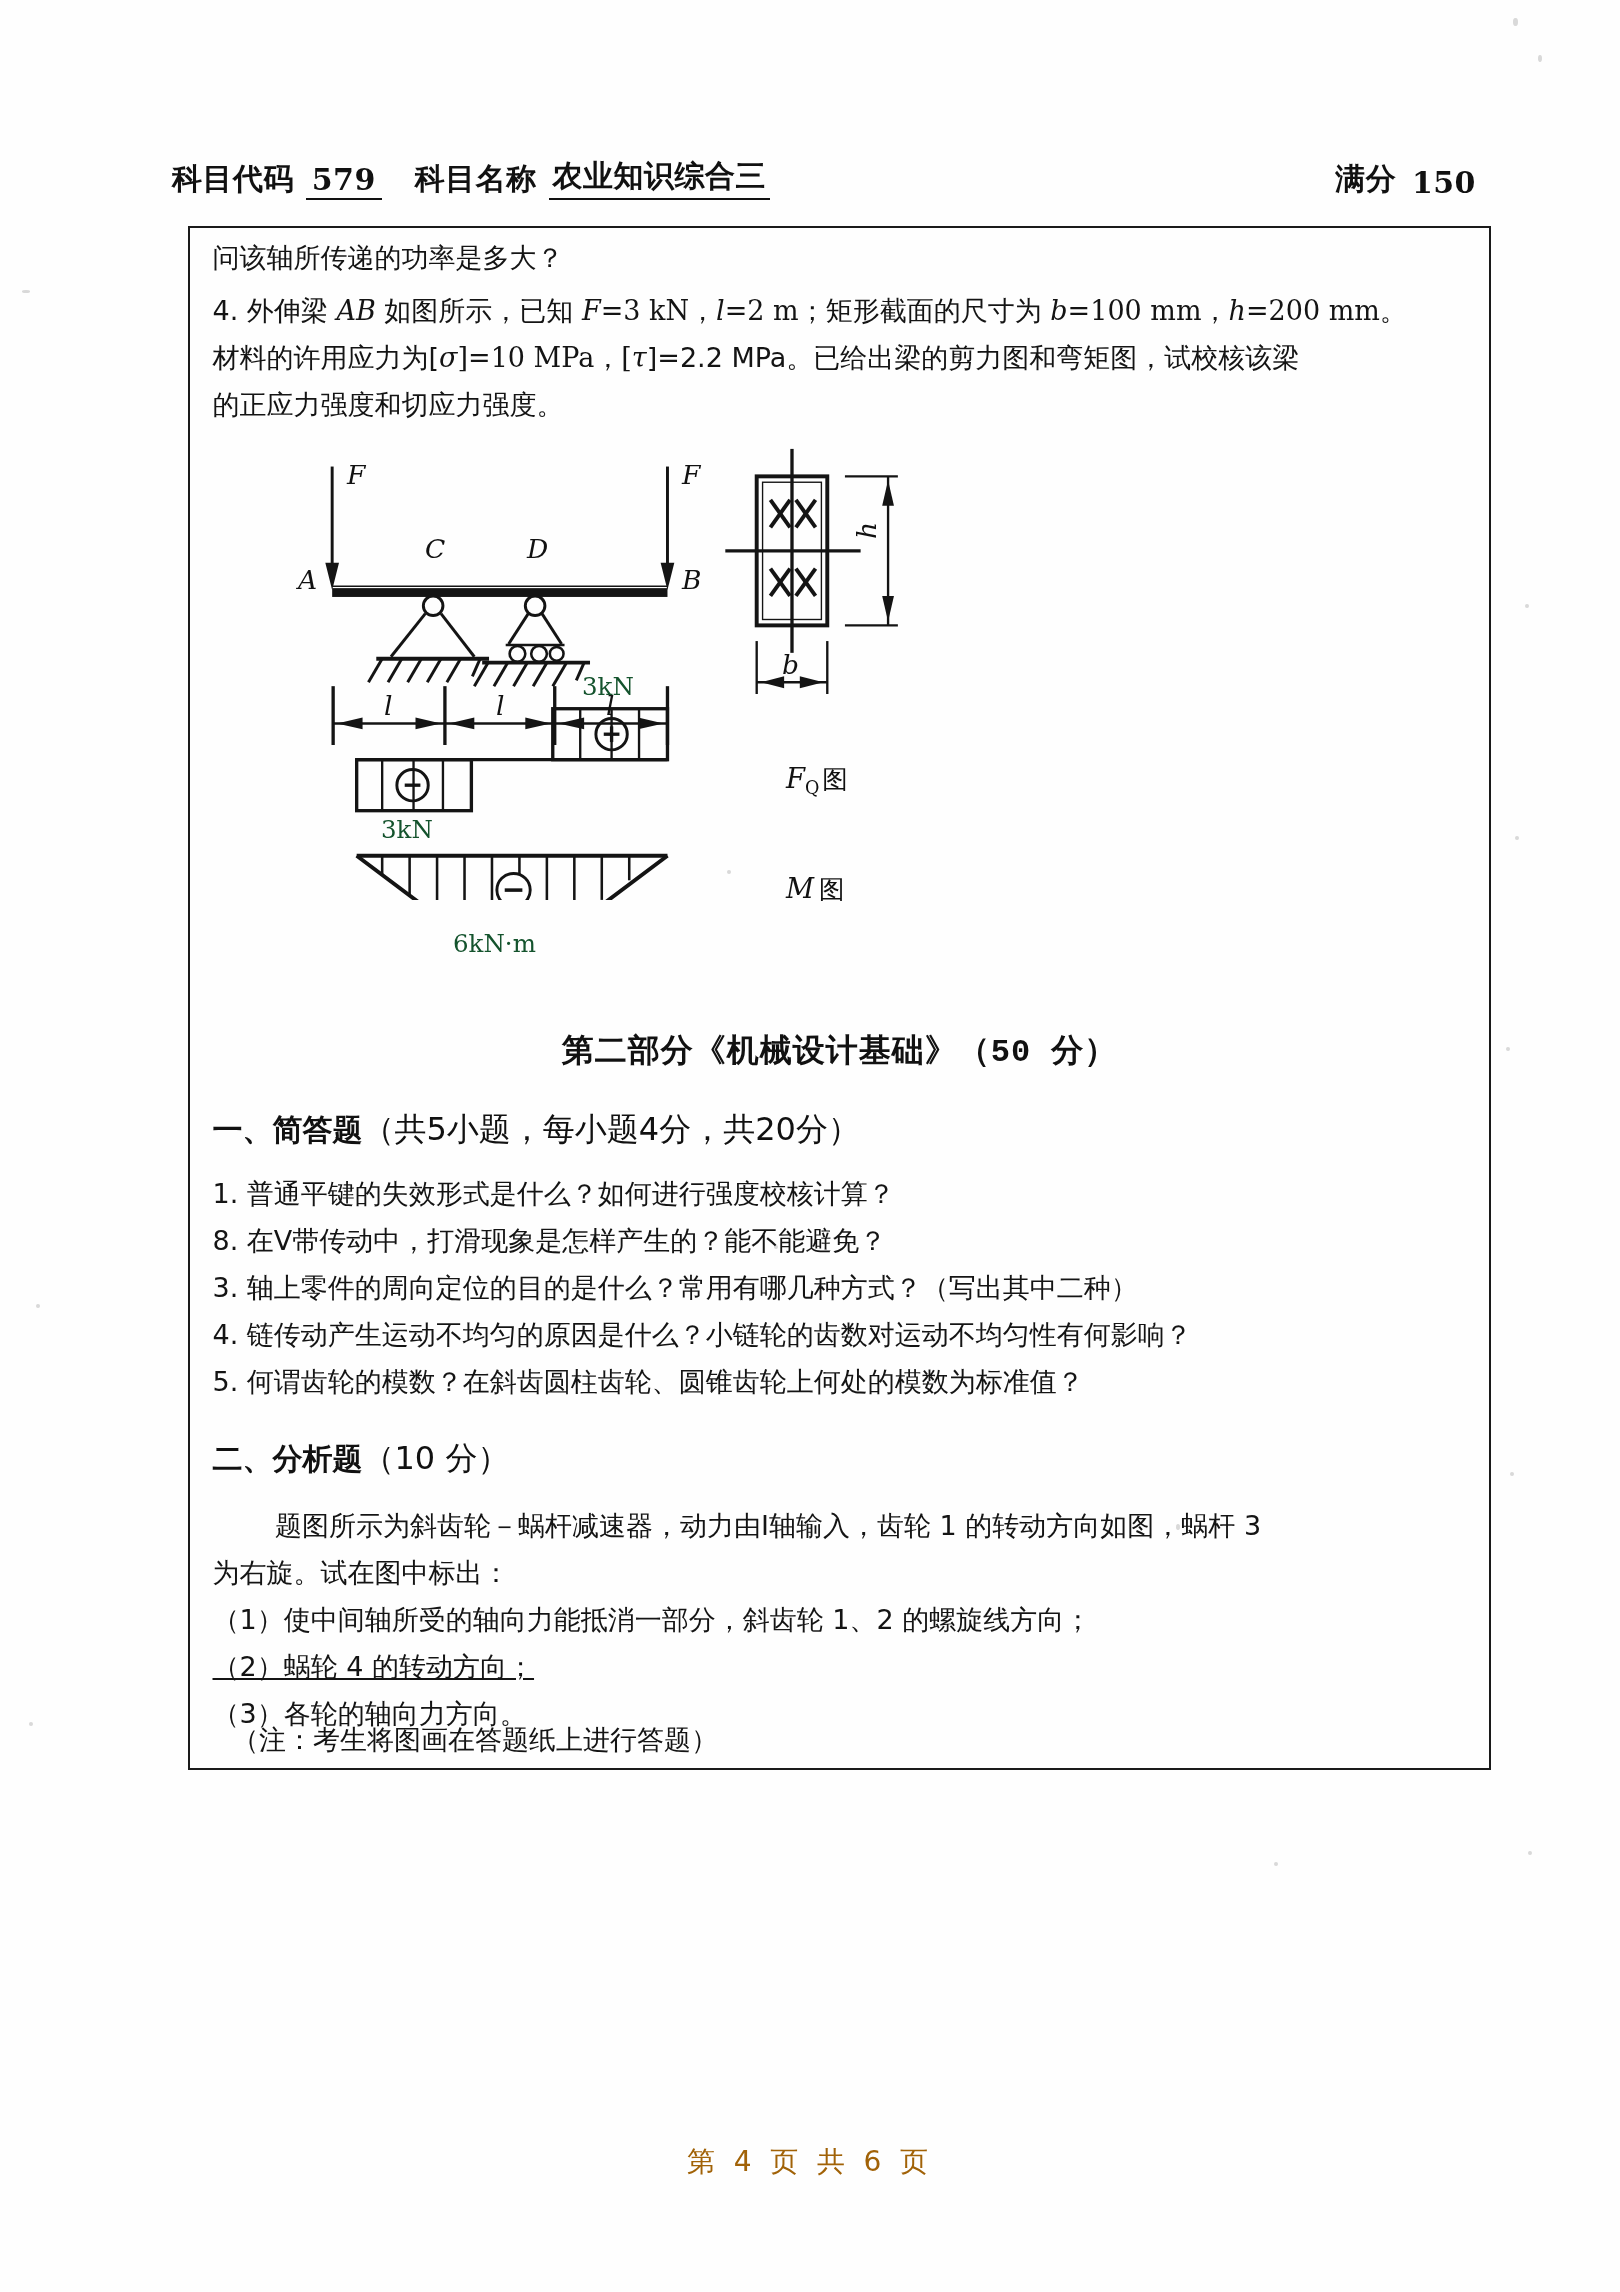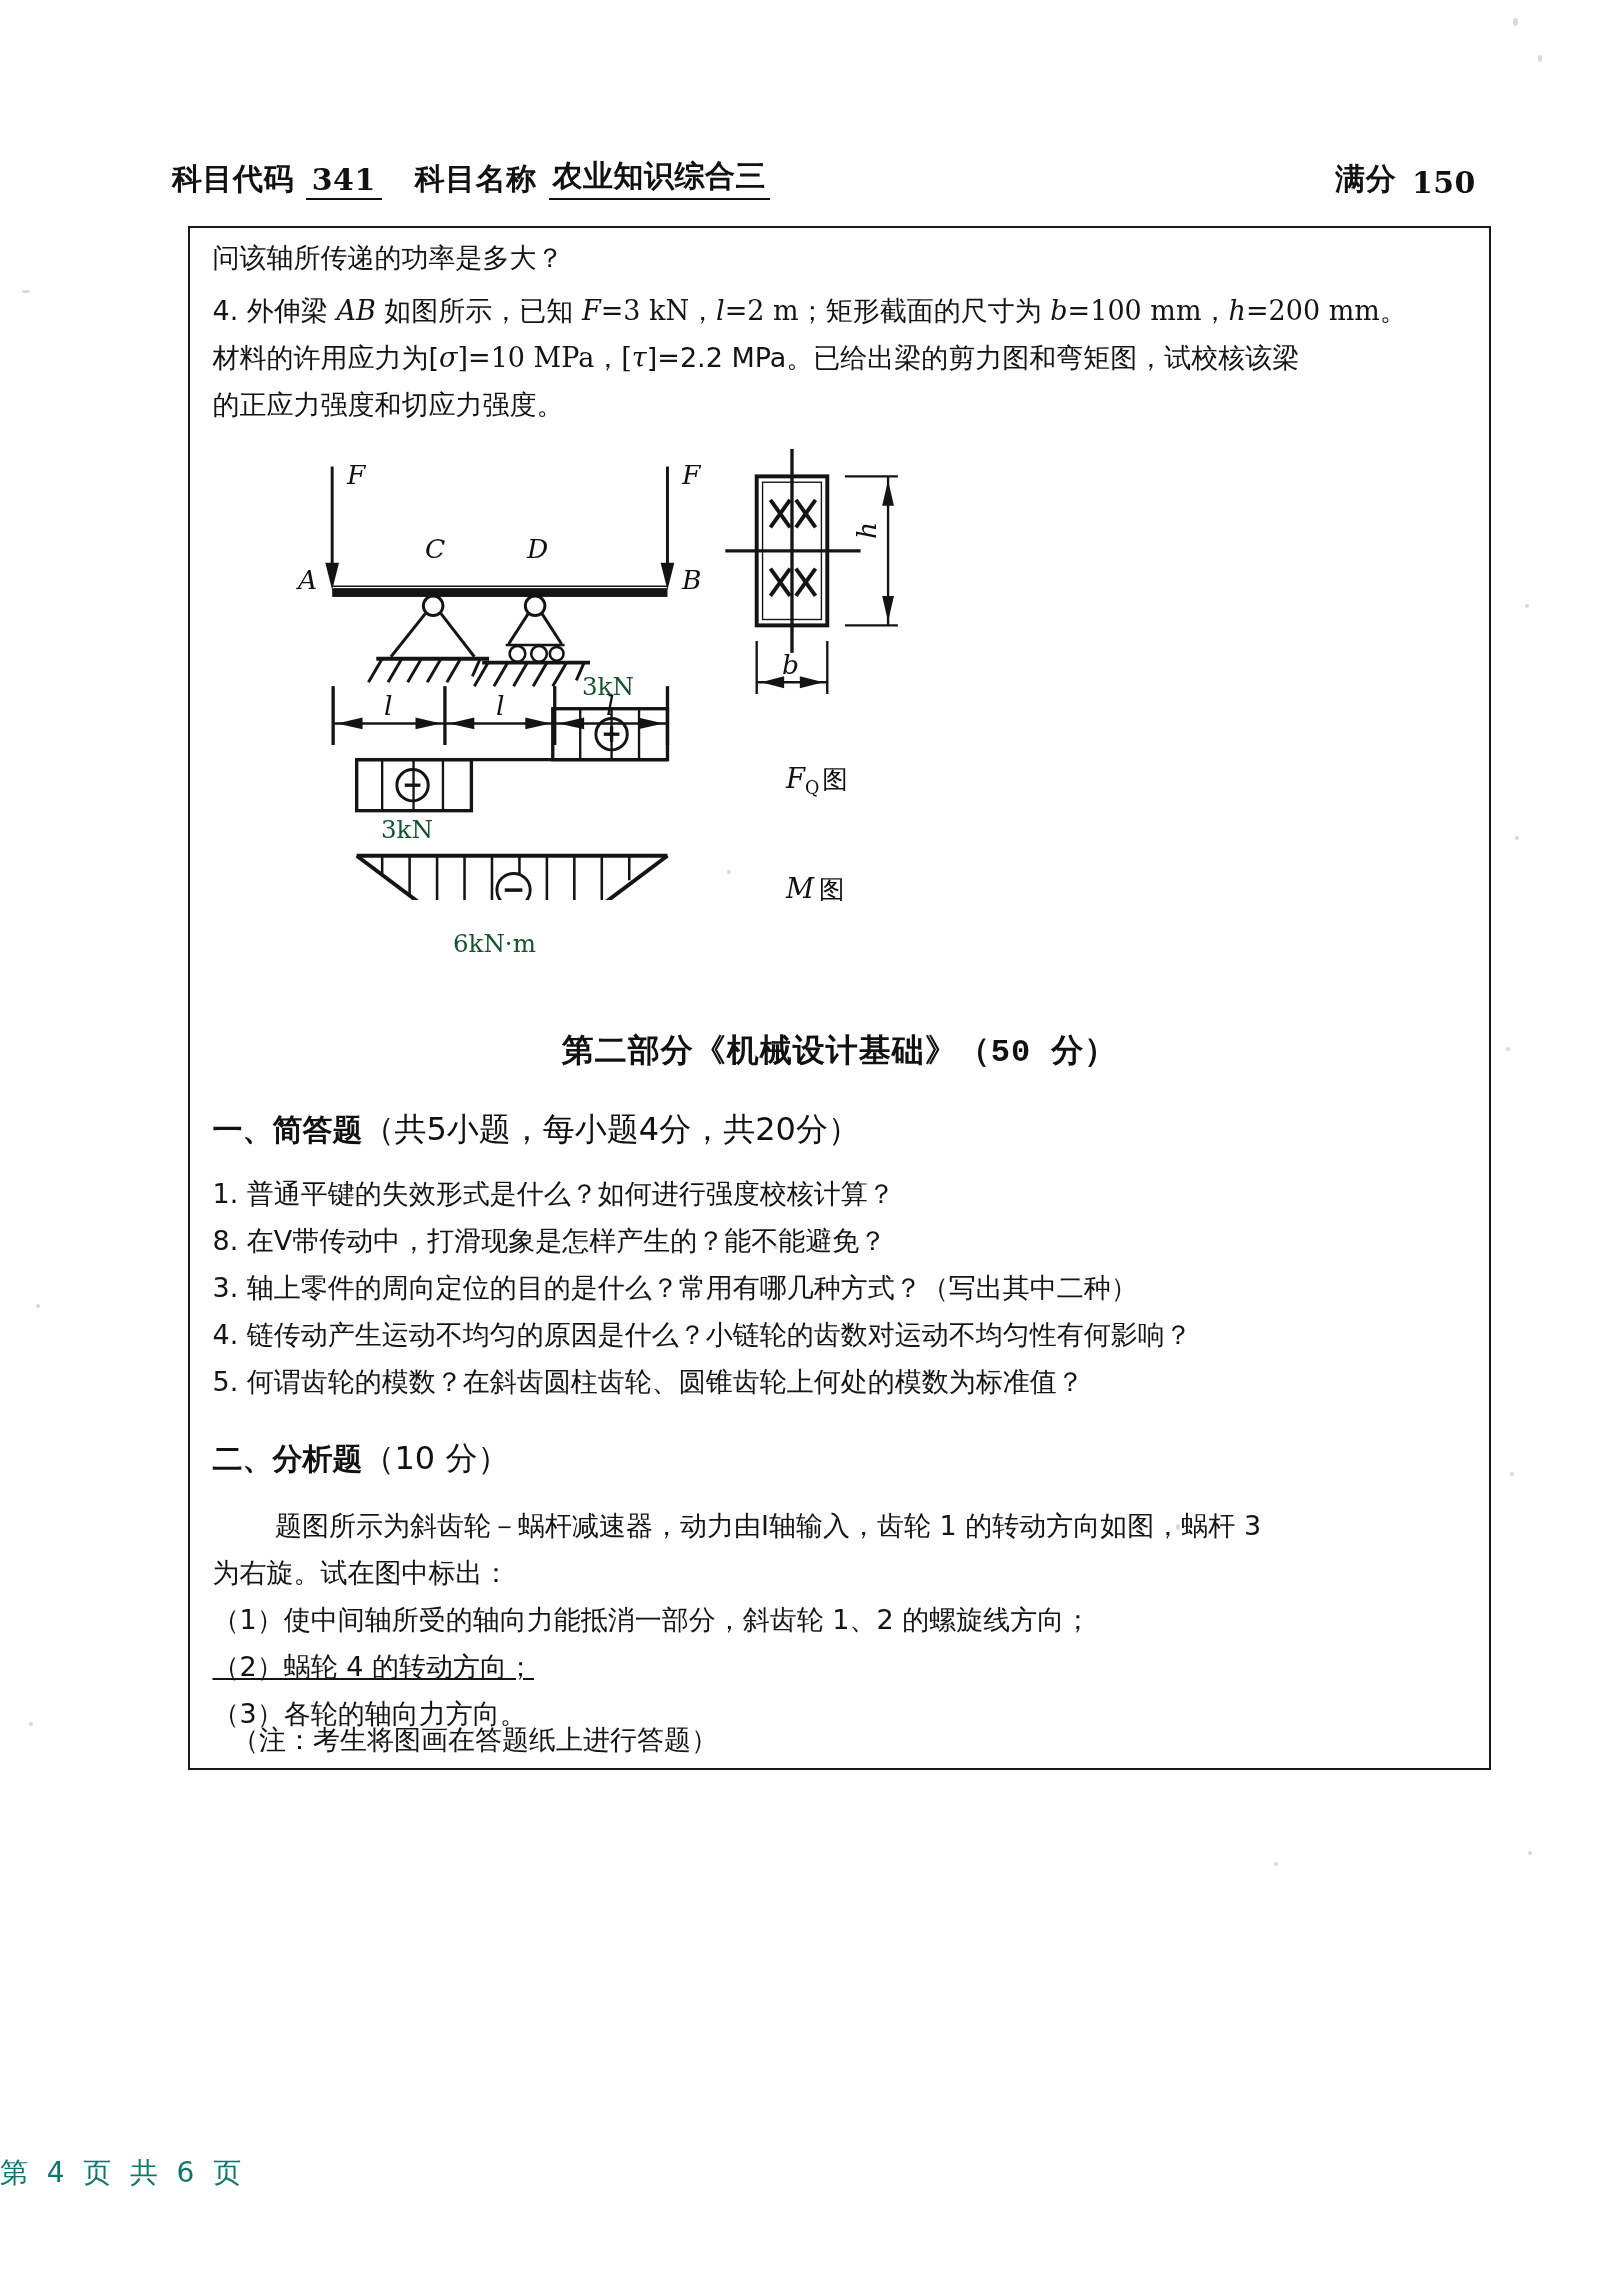--- a/index.html
+++ b/index.html
@@ -111,26 +111,25 @@
     font-size: 32px;
     font-weight: 400;
   }
 
   
   #page-footer {
     position: absolute;
     left: 0;
     top: 2143px;
     width: 100%;
-    text-align: left;
+    text-align: center;
     font-size: 28px;
     font-family: "DejaVu Sans", sans-serif;
     letter-spacing: 4.9px;
-    color: #0f766e;
-    margin-top: 11px;
+    color: #a16207;
   }
 
   
   #figure-block {
     position: absolute;
     left: 0px;
     top: 211px;
     width: 1303px;
     height: 461px;
   }
@@ -166,21 +165,21 @@
   <div class="scan-speck" style="left:1510px;top:1472px;width:3.9px;height:3.9px;"></div>
   <div class="scan-speck" style="left:29px;top:1722px;width:3.9px;height:3.9px;"></div>
   <div class="scan-speck" style="left:1528px;top:1851px;width:3.9px;height:3.9px;"></div>
   <div class="scan-speck" style="left:1176px;top:1524px;width:3.9px;height:5.9px;"></div>
   <div class="scan-speck" style="left:727px;top:870px;width:3.9px;height:3.9px;"></div>
   <div class="scan-speck" style="left:1274px;top:1862px;width:3.9px;height:3.9px;"></div>
   <div class="scan-speck" style="left:774px;top:1245px;width:3.9px;height:3.9px;"></div>
 
   <div id="header-line">
     <span class="h-label">科目代码</span>
-    <span class="h-value-underlined">341</span>
+    <span class="h-value-underlined">579</span>
     <span class="h-label">科目名称</span>
     <span class="h-subject">农业知识综合三</span>
     <span class="h-right">
       <span>满分</span>
       <span class="h-score">150</span>
     </span>
   </div>
 
   <div id="content-frame">
 

